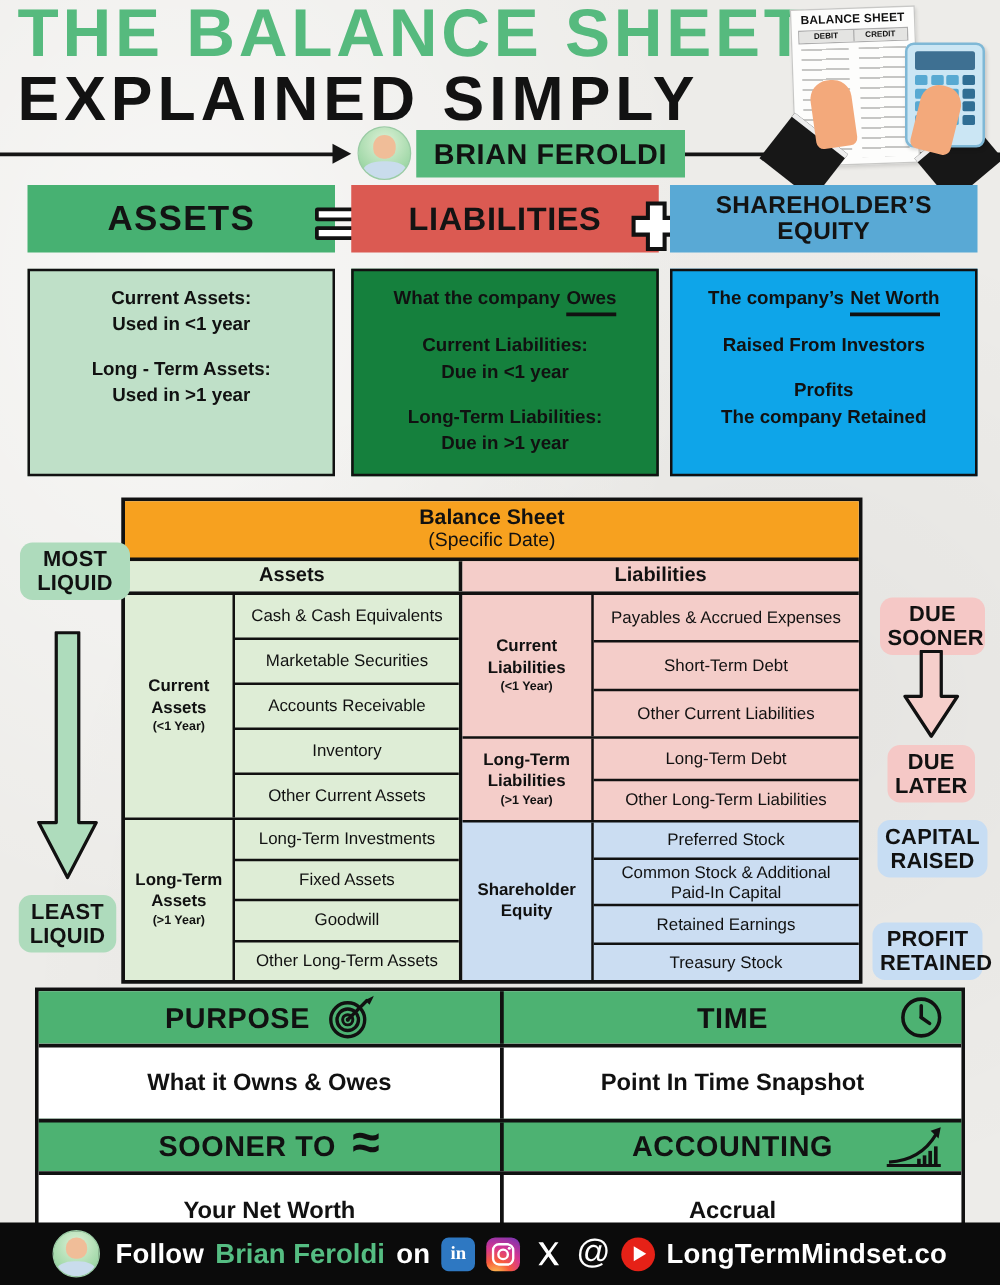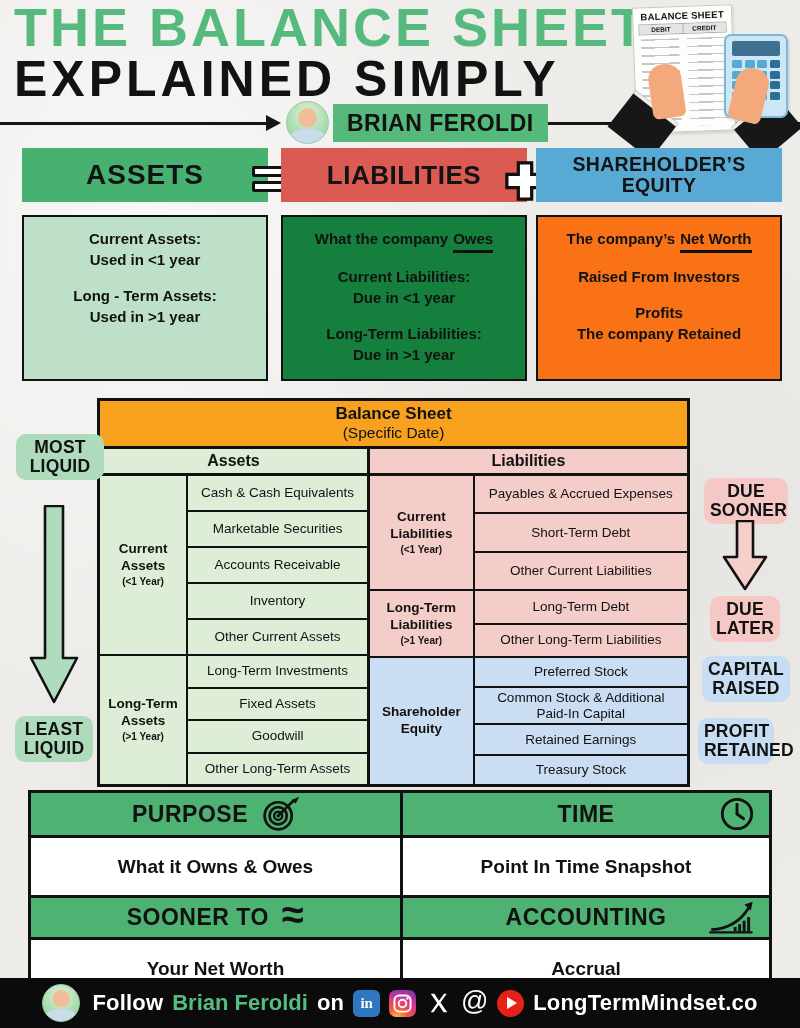--- a/index.html
+++ b/index.html
@@ -61,21 +61,21 @@
   
   .eq-col { top: 148px; width: 246px; }
   .eq-col.c1 { left: 22px; } .eq-col.c2 { left: 281px; } .eq-col.c3 { left: 536px; }
   .eq-bar { height: 54px; display: flex; flex-direction: column; align-items: center; justify-content: center;
             font-weight: 800; color: #131313; }
   .c1 .eq-bar { background: #47B172; font-size: 28px; letter-spacing: 1px; }
   .c2 .eq-bar { background: #DB5A52; font-size: 26px; letter-spacing: .5px; }
   .c3 .eq-bar { background: #59A9D5; font-size: 19.5px; line-height: 1.08; letter-spacing: .3px; }
   .eq-box { margin-top: 13px; height: 166px; border: 2px solid #111; padding-top: 11px;
             text-align: center; font-weight: 700; font-size: 15px; line-height: 1.4; }
-  .c1 .eq-box { background: #BFE0C8; } .c2 .eq-box { background: #15803d; } .c3 .eq-box { background: #f97316; }
+  .c1 .eq-box { background: #BFE0C8; } .c2 .eq-box { background: #15803d; } .c3 .eq-box { background: #0ea5e9; }
   .eq-intro { margin-bottom: 17px; }
   .u { border-bottom: 3px solid #111; padding-bottom: 3px; margin-left: 5px; }
   .eq-grp { margin-bottom: 15px; }
 
   .equals { left: 252px; top: 166px; width: 33px; }
   .equals div { height: 11px; border: 3px solid #111; background: #fff; border-radius: 2px; }
   .equals div + div { margin-top: 4px; }
   .plus { left: 504px; top: 160px; }
 
   
@@ -104,21 +104,21 @@
 
   
   .chip { border-radius: 10px; padding: 4px 6px; font-weight: 800; font-size: 17.5px; text-align: center;
           line-height: 1.08; letter-spacing: .2px; }
   .chip.gr { background: #AEDBBC; } .chip.pk { background: #F5C8C6; } .chip.bl { background: #C7DDF3; }
   .chip.most   { left: 16px;  top: 434px; width: 88px; text-align: center; }
   .chip.least  { left: 15px;  top: 716px; width: 78px; }
   .chip.sooner { left: 704px; top: 478px; width: 84px; }
   .chip.later  { left: 710px; top: 596px; width: 70px; }
   .chip.capital{ left: 702px; top: 656px; width: 88px; }
-  .chip.profit { left: 698px; top: 718px; width: 76px; }
+  .chip.profit { left: 698px; top: 738px; width: 88px; }
 
   
   .facts { left: 28px; top: 790px; width: 744px; border: 3px solid #111; background: #fff; }
   .f-row { display: flex; }
   .f-row + .f-row { border-top: 3px solid #111; }
   .f-row.head { height: 42px; background: #4DB272; }
   .f-row.val  { height: 60px; background: #FFFFFF; }
   .f-cell { width: 50%; display: flex; align-items: center; justify-content: center; gap: 13px; position: relative; }
   .f-cell + .f-cell { border-left: 3px solid #111; }
   .f-row.head .f-cell { font-size: 23px; font-weight: 800; letter-spacing: .5px; }

